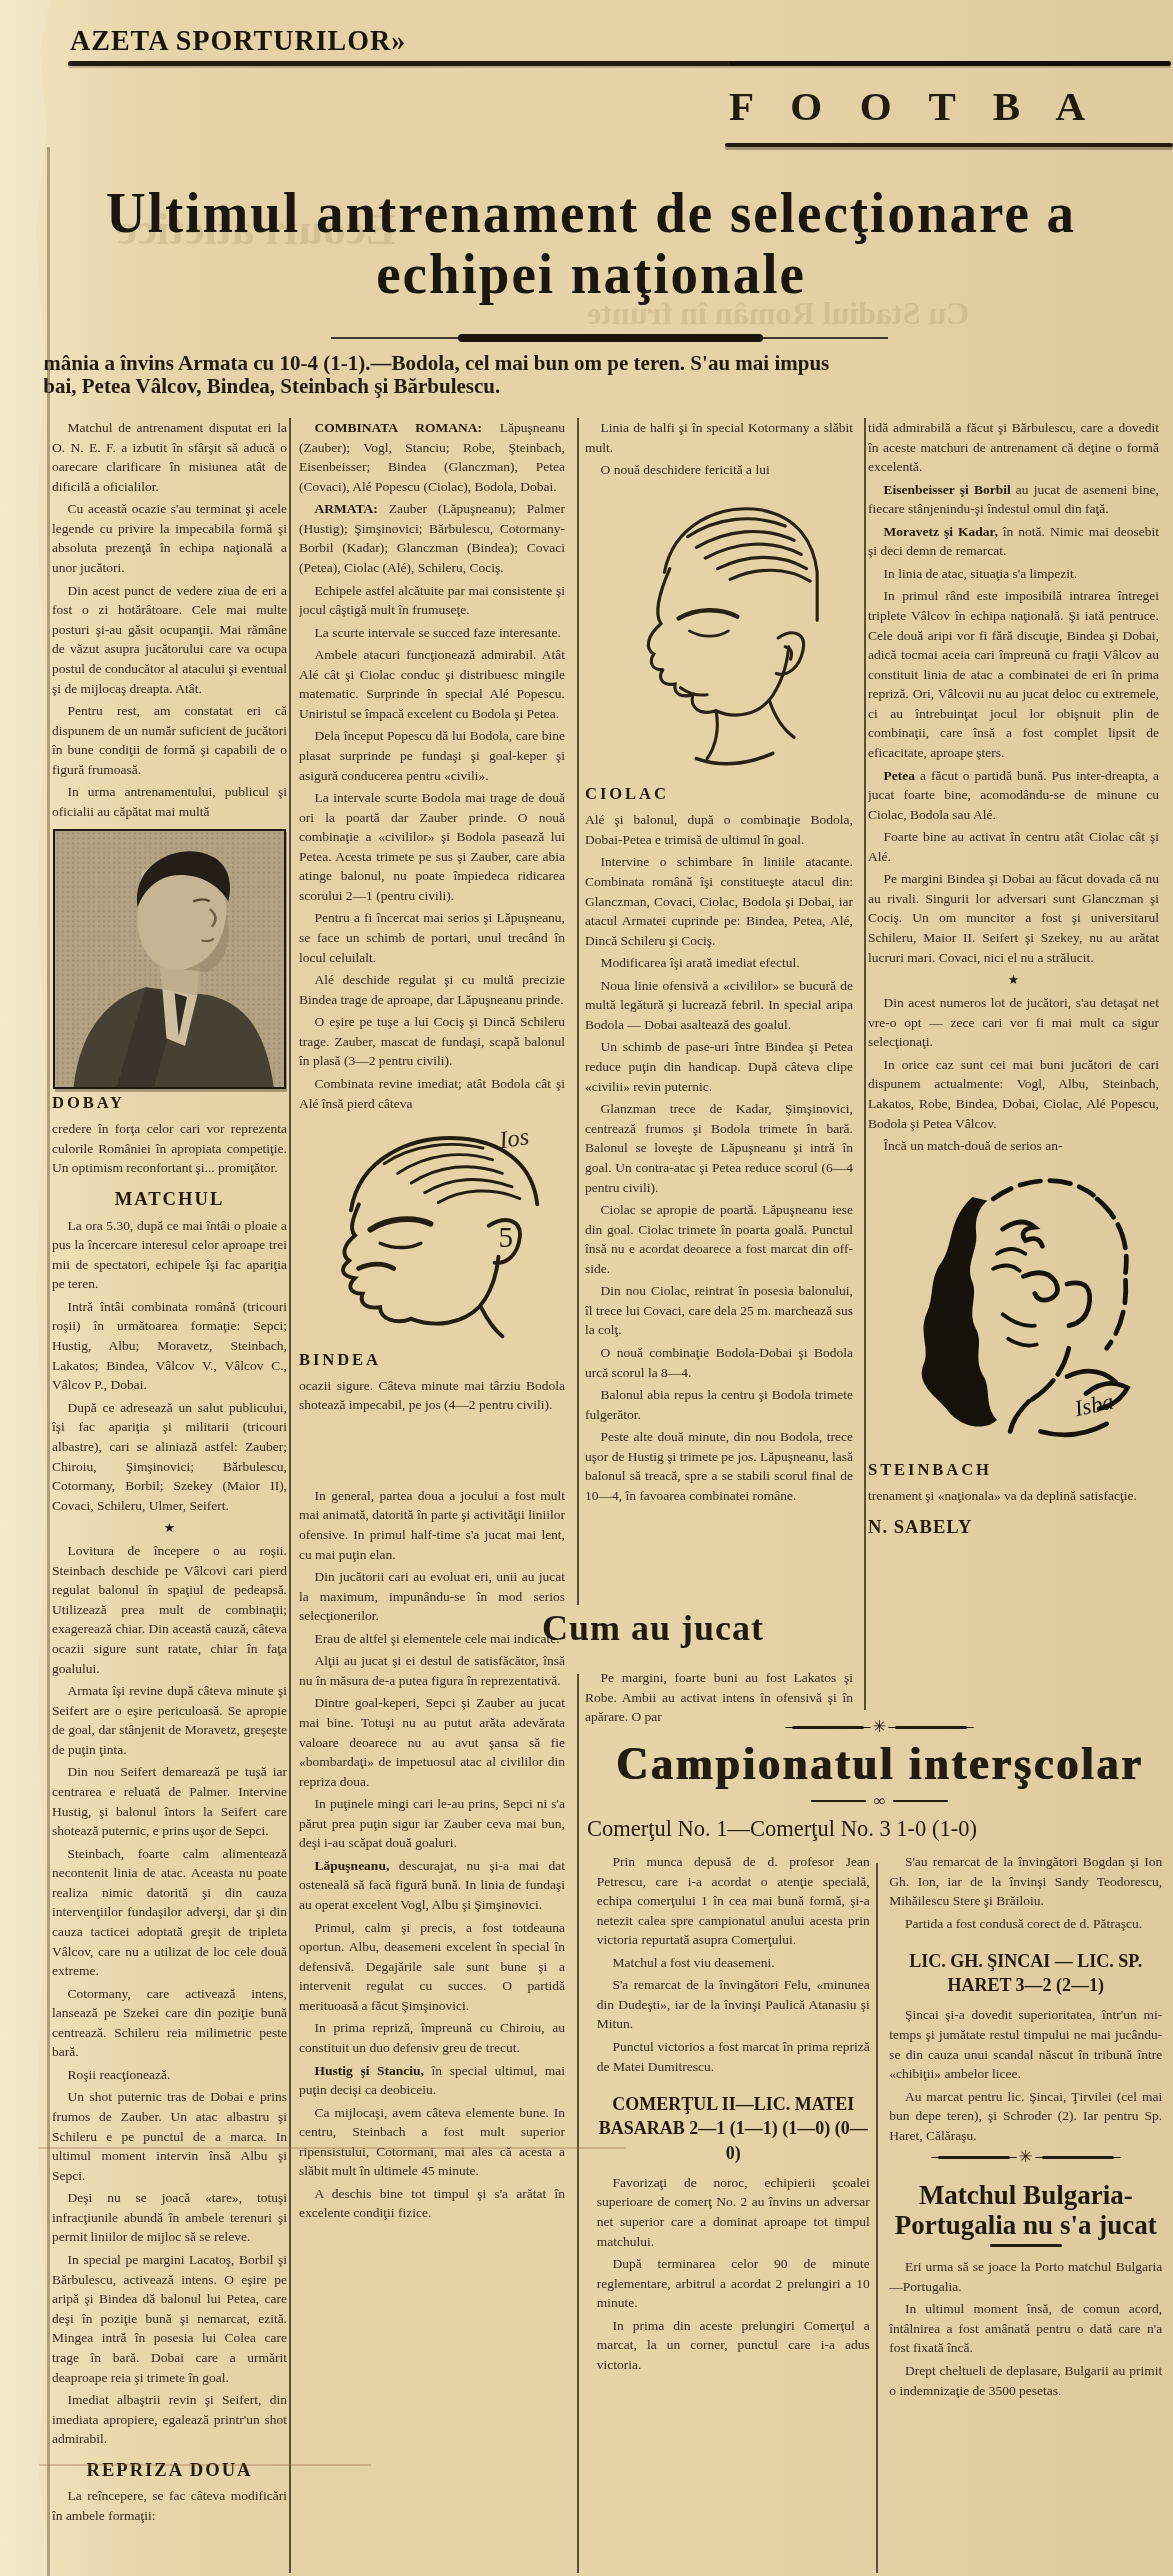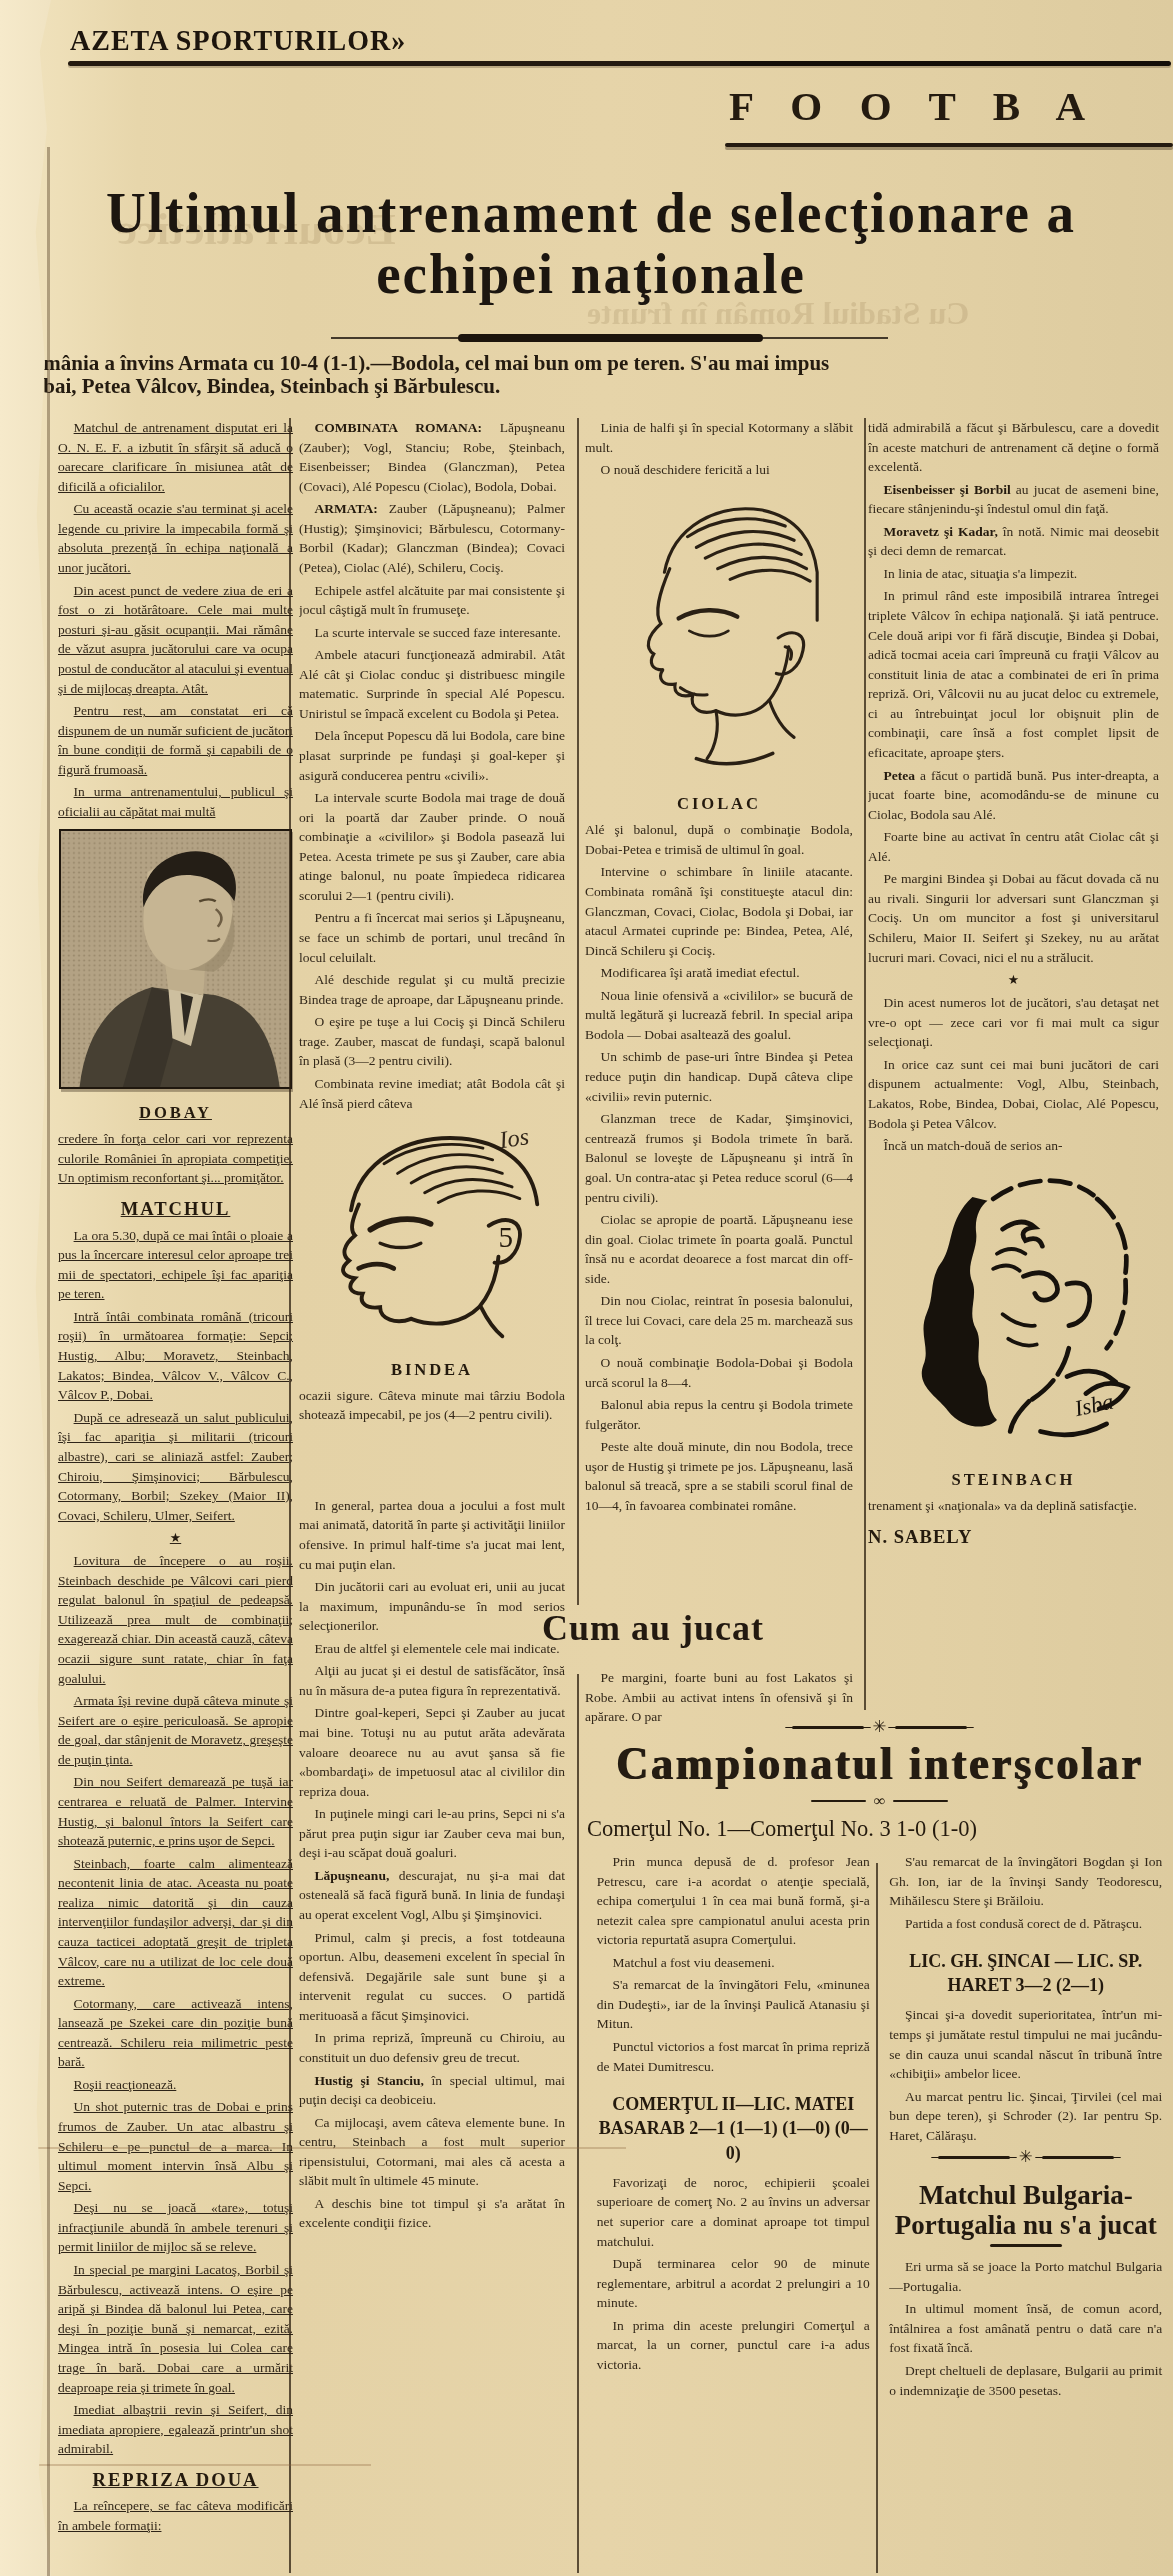--- a/index.html
+++ b/index.html
@@ -16,36 +16,36 @@
   .rule2{position:absolute;left:725px;top:143px;width:448px;height:3.9px;background:#241a10;border-radius:2px;box-shadow:0 2.9px 0 rgba(40,26,12,.35);}
   .ghost{position:absolute;transform:scaleX(-1);opacity:.16;color:#7d6136;font-weight:bold;filter:blur(0.6px);white-space:nowrap;z-index:1;}
   .ghost1{left:117px;top:203px;font-size:45px;}
   .ghost2{left:587px;top:295px;font-size:32px;}
   .headline{position:absolute;left:29px;top:182px;width:1124px;text-align:center;z-index:2;}
   .headline .l1,.headline .l2{font-size:55px;font-weight:bold;letter-spacing:2px;color:#1c1610;line-height:61px;transform:scaleY(1.04);}
   .divider-bar{position:absolute;left:458px;top:334px;width:305px;height:7.8px;background:#1c140c;border-radius:3.9px;}
   .divider-bar::before{content:"";position:absolute;left:-127px;top:2.9px;width:557px;height:2px;background:rgba(28,20,12,.8);}
   .subhead{position:absolute;left:17.6px;top:352px;width:1138px;font-weight:bold;font-size:21px;line-height:23px;color:#241b10;}
   .col{position:absolute;overflow:hidden;text-align:justify;}
-  .col1{left:58px;top:418px;width:235px;height:2151px;text-decoration:underline;}
+  .col1{left:52px;top:418px;width:235px;height:2151px;}
   .col2{left:299px;top:418px;width:266px;height:2151px;}
   .col3{left:585px;top:418px;width:268px;height:1189px;}
   .col4{left:868px;top:418px;width:291px;height:1312px;}
   .para{margin:0 0 2.9px 0;font-size:13.5px;line-height:19.6px;text-indent:15.6px;color:#33281a;}
   .para.noind{text-indent:0;}
   .para b{color:#241a0e;}
   .colhead{margin:9.8px 0 5.9px;text-align:center;font-size:18.6px;letter-spacing:2px;font-weight:bold;color:#241a0e;}
   .star-div{text-align:center;font-size:12.7px;margin:4.9px 0;color:#241a0e;}
   .portrait{margin:7.8px auto 5.9px;display:block;}
   .portrait .art{margin:0 auto;}
   .dobay .art{width:229px;height:256px;border:2px solid #1f170e;box-shadow:2px 2.9px 0 rgba(40,26,12,.35);}
   .bindea .art{width:235px;height:225px;}
   .ciolac .art{width:239px;height:293px;}
   .steinbach .art{width:276px;height:293px;}
-  .portrait figcaption{text-align:center;font-weight:bold;font-size:16.6px;letter-spacing:2.9px;margin-top:14px;color:#241a0e;}
+  .portrait figcaption{text-align:left;font-weight:bold;font-size:16.6px;letter-spacing:2.9px;margin-top:4px;color:#241a0e;}
   .signature{text-align:left;font-weight:bold;font-size:18.6px;letter-spacing:1px;margin:9.8px 7.8px 0 0;color:#241a0e;}
   .cum-heading{position:absolute;left:487px;top:1607px;width:332px;text-align:center;font-size:36px;font-weight:bold;color:#221910;letter-spacing:1px;z-index:2;}
   .cum-p3{position:absolute;left:585px;top:1668px;width:268px;text-align:justify;}
   .inter{position:absolute;left:587px;top:1715px;width:585px;height:861px;overflow:hidden;}
   .orn{display:flex;align-items:center;justify-content:center;gap:8.8px;margin:3.9px auto 2px;}
   .orn-bar{width:72px;height:2.9px;background:#241a0e;border-radius:2px;box-shadow:-7.8px 0 0 -1px #241a0e,7.8px 0 0 -1px #241a0e;}
   .orn-star{font-size:16.6px;color:#241a0e;line-height:1;}
   .inter-heading{text-align:center;font-size:44px;font-weight:bold;letter-spacing:2.9px;color:#241c12;line-height:49px;margin:3.9px 0 0;transform:scaleY(1.06);text-shadow:1.4px 0 0 #241c12;}
   .orn-inf{display:flex;align-items:center;justify-content:center;gap:7.8px;margin:3.9px auto 2px;font-weight:bold;color:#241a0e;}
   .orn-inf .orn-bar{width:55px;height:2.4px;}

